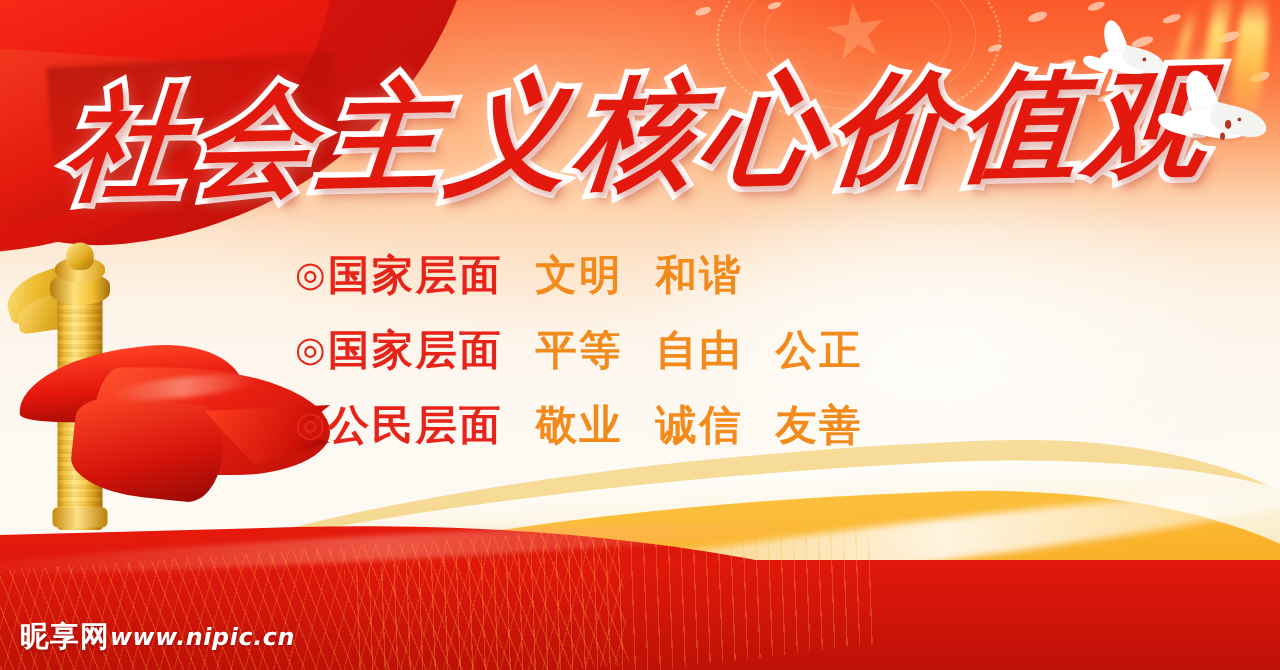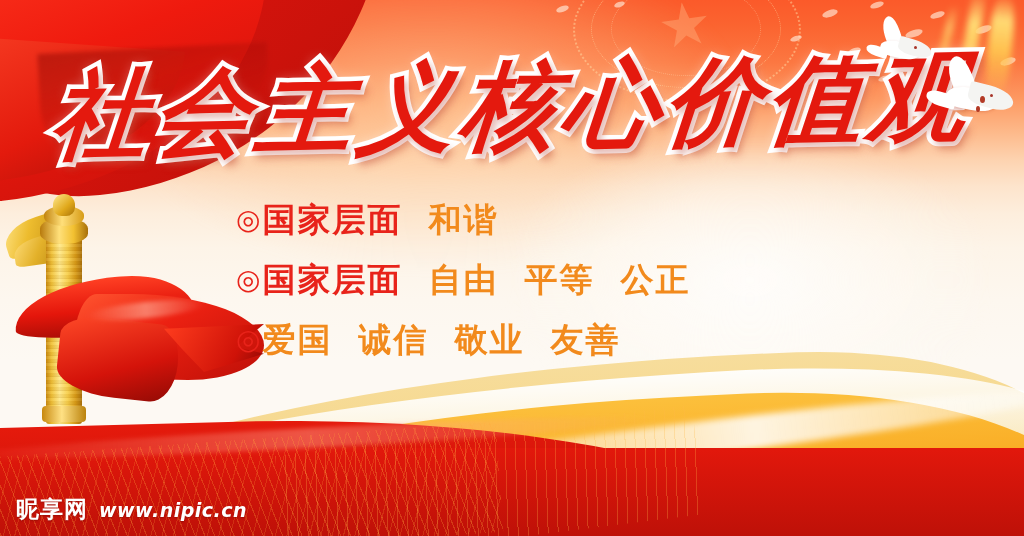--- a/index.html
+++ b/index.html
@@ -314,21 +314,21 @@
     opacity:.9;
   }
   .mesh2{
     position:absolute;left:280px;top:430px;width:420px;height:110px;
     background:repeating-linear-gradient(95deg, rgba(255,185,70,.28) 0 1px, rgba(255,185,70,0) 1px 10px);
     transform:rotate(-7deg);
   }
 
   
   .wm{
-    position:absolute;left:16px;top:494px;display:flex;align-items:center;gap:11px;
+    position:absolute;left:16px;top:494px;display:flex;align-items:center;gap:0;
   }
   .wm-logo{
     font-size:23px;font-weight:700;color:#ffffff;letter-spacing:1px;
     font-family:"DejaVu Sans","Liberation Sans",sans-serif;
     text-shadow:0 1px 2px rgba(110,8,4,.5);
   }
   .wm-url{
     font-size:19px;font-weight:700;font-style:italic;color:#ffffff;
     font-family:"DejaVu Sans","Liberation Sans",sans-serif;
     letter-spacing:.5px;
@@ -432,36 +432,37 @@
     <div class="s3"></div>
     <div class="tail"></div>
     <div class="hi"></div>
   </div>
 
   <div class="rows">
 
     <div class="row">
       <span class="mark">◎</span>
       <span class="label">国家层面</span>
+      <span class="word">文明</span>
       <span class="word">和谐</span>
     </div>
 
     <div class="row">
       <span class="mark">◎</span>
       <span class="label">国家层面</span>
+      <span class="word">平等</span>
       <span class="word">自由</span>
-      <span class="word">平等</span>
       <span class="word">公正</span>
     </div>
 
     <div class="row">
       <span class="mark">◎</span>
-      <span class="word">爱国</span>
+      <span class="label">公民层面</span>
+      <span class="word">敬业</span>
       <span class="word">诚信</span>
-      <span class="word">敬业</span>
       <span class="word">友善</span>
     </div>
 
   </div>
 
   <div class="wm">
     <span class="wm-logo">昵享网</span>
     <span class="wm-url">www.nipic.cn</span>
   </div>
 

